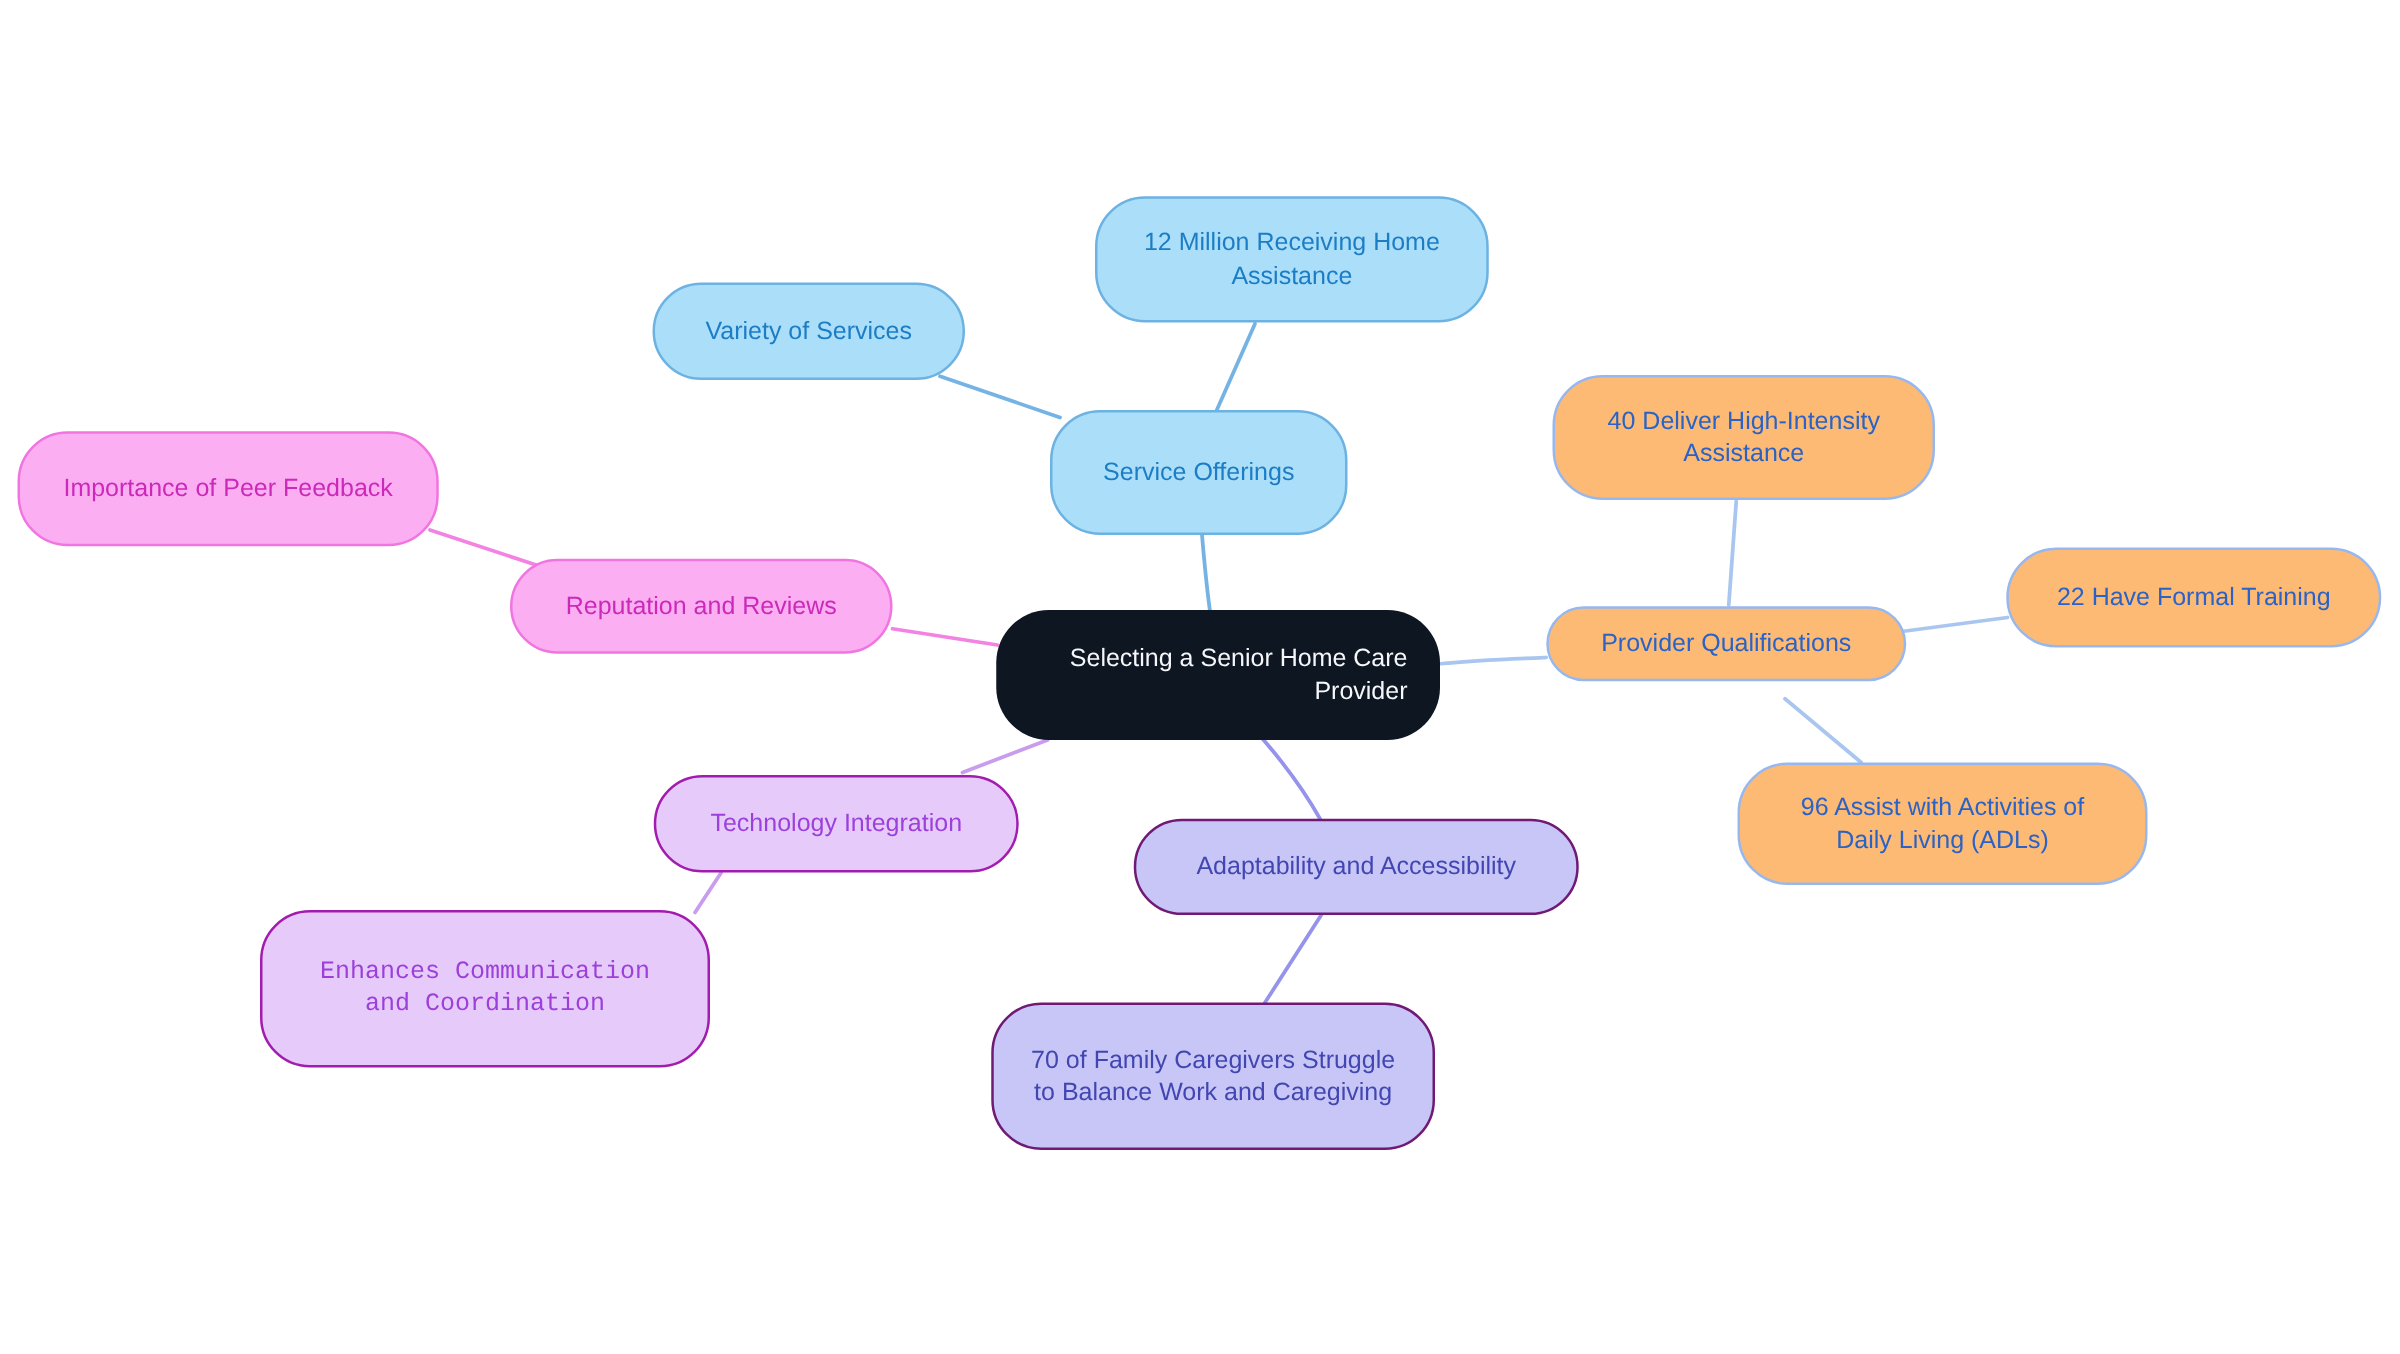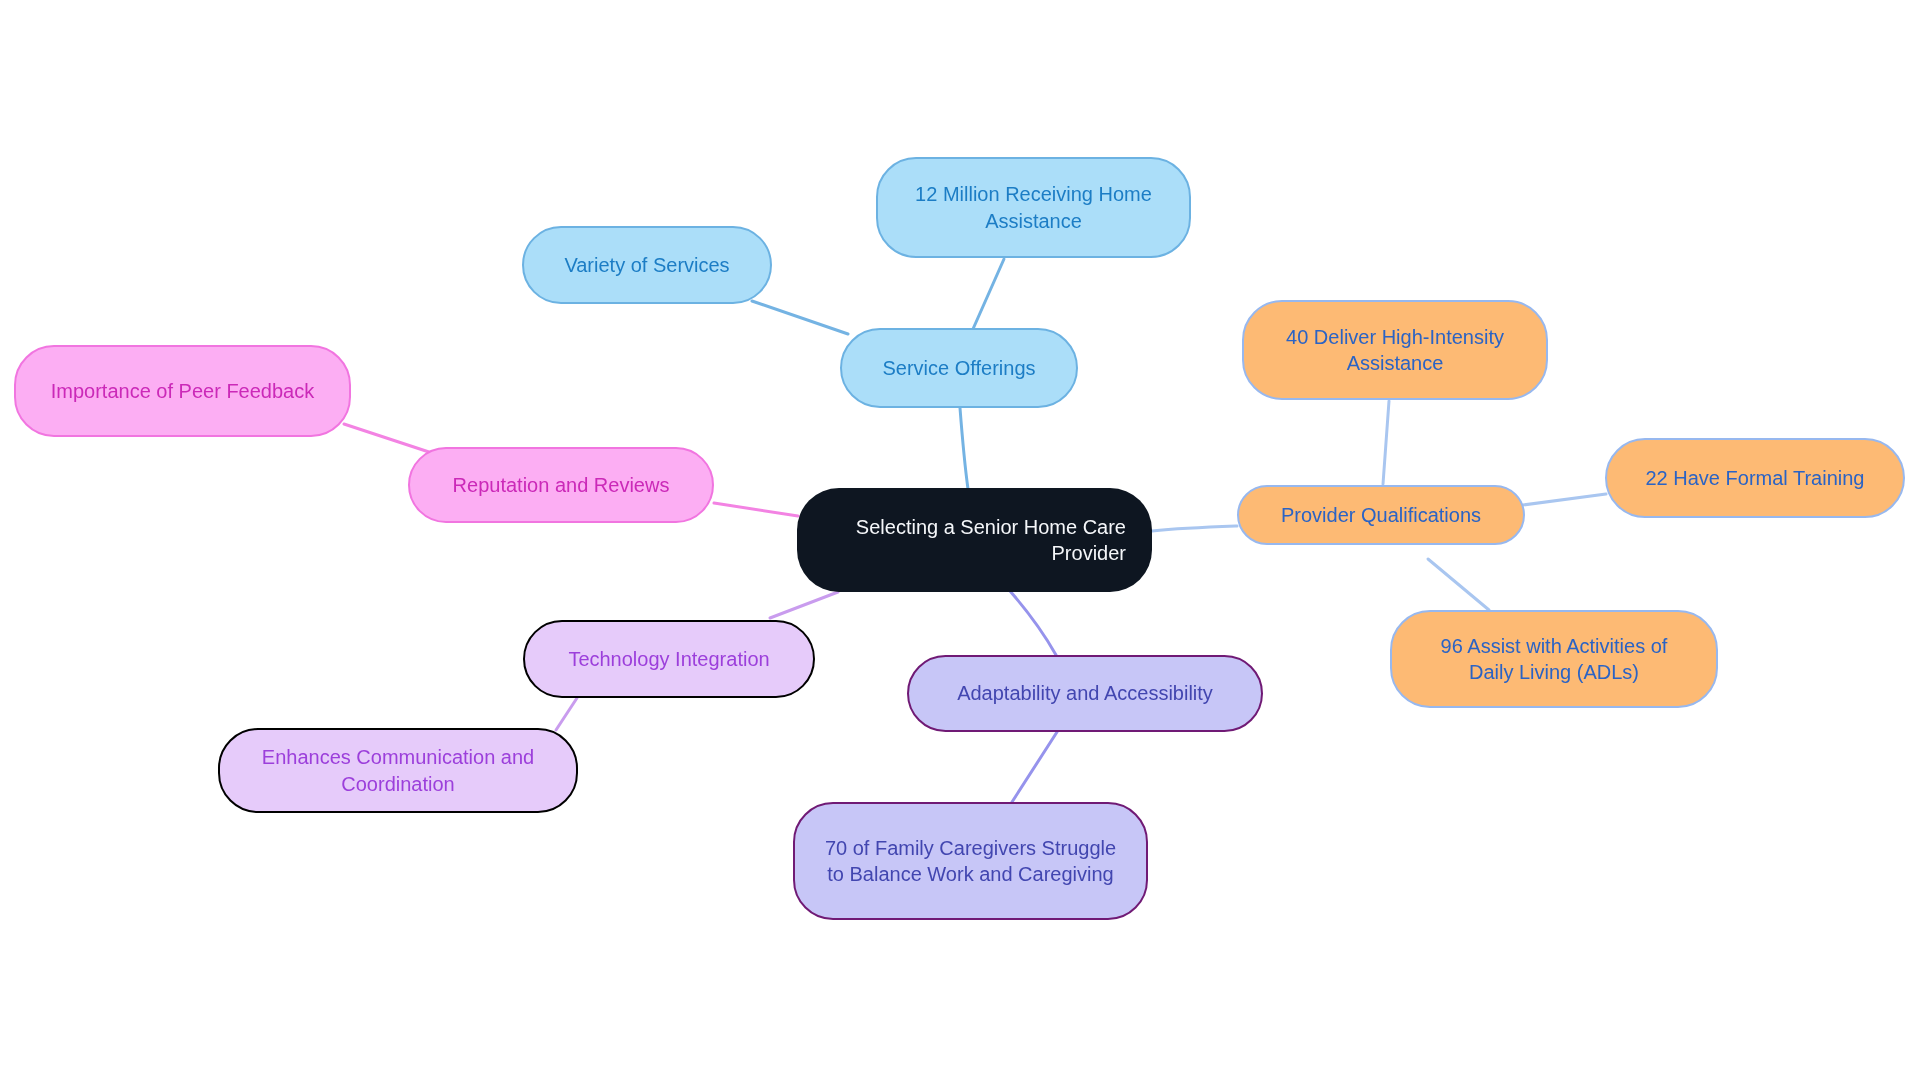--- a/index.html
+++ b/index.html
@@ -64,21 +64,21 @@
     border: 2px solid #97b8ef;
     color: #2a63c5;
   }
   .node.pink {
     background: #fcaef3;
     border: 2px solid #f175e0;
     color: #cb29b8;
   }
   .node.purple {
     background: #e6cbfa;
-    border: 2px solid #000000;
+    border: 2px solid #a21caf;
     color: #9c3fdb;
   }
   .node.lav {
     background: #c7c6f7;
     border: 2px solid #701a75;
     color: #4246b0;
   }
 </style>
 </head>
 <body>
@@ -96,39 +96,39 @@
     <path class="edge-pink" d="M 714,503 L 798,516"></path>
     <path class="edge-pink" d="M 344,424 L 429,452"></path>
     <path class="edge-purple" d="M 838,592 L 770,618"></path>
     <path class="edge-purple" d="M 577,698 L 556,730"></path>
     <path class="edge-lav" d="M 1010,591 C 1030,614 1043,632 1056,655"></path>
     <path class="edge-lav" d="M 1057,732 L 1012,802"></path>
   </svg>
 
   <div class="node central" style="left:797px; top:488px; width:355px; height:104px;">Selecting a Senior Home Care Provider</div>
 
-  <div class="node blue" style="left:840px; top:328px; width:238px; height:80px;">Service Offerings</div>
+  <div class="node blue" style="left:840px; top:328px; width:238px; height:100px;">Service Offerings</div>
 
   <div class="node blue" style="left:522px; top:226px; width:250px; height:78px;">Variety of Services</div>
 
   <div class="node blue" style="left:876px; top:157px; width:315px; height:101px;">12 Million Receiving Home Assistance</div>
 
   <div class="node peri" style="left:1237px; top:485px; width:288px; height:60px;">Provider Qualifications</div>
 
   <div class="node peri" style="left:1242px; top:300px; width:306px; height:100px;">40 Deliver High-Intensity Assistance</div>
 
   <div class="node peri" style="left:1605px; top:438px; width:300px; height:80px;">22 Have Formal Training</div>
 
   <div class="node peri" style="left:1390px; top:610px; width:328px; height:98px;">96 Assist with Activities of Daily Living (ADLs)</div>
 
   <div class="node pink" style="left:408px; top:447px; width:306px; height:76px;">Reputation and Reviews</div>
 
   <div class="node pink" style="left:14px; top:345px; width:337px; height:92px;">Importance of Peer Feedback</div>
 
   <div class="node purple" style="left:523px; top:620px; width:292px; height:78px;">Technology Integration</div>
 
-  <div class="node purple" style="left:218px; top:728px; width:360px; height:85px;">Enhances Communication and Coordination</div>
+  <div class="node purple" style="left:208px; top:728px; width:360px; height:126px;font-family:Liberation Mono, monospace;">Enhances Communication and Coordination</div>
 
   <div class="node lav" style="left:907px; top:655px; width:356px; height:77px;">Adaptability and Accessibility</div>
 
   <div class="node lav" style="left:793px; top:802px; width:355px; height:118px;">70 of Family Caregivers Struggle to Balance Work and Caregiving</div>
 
 </div>
 
 </body></html>

